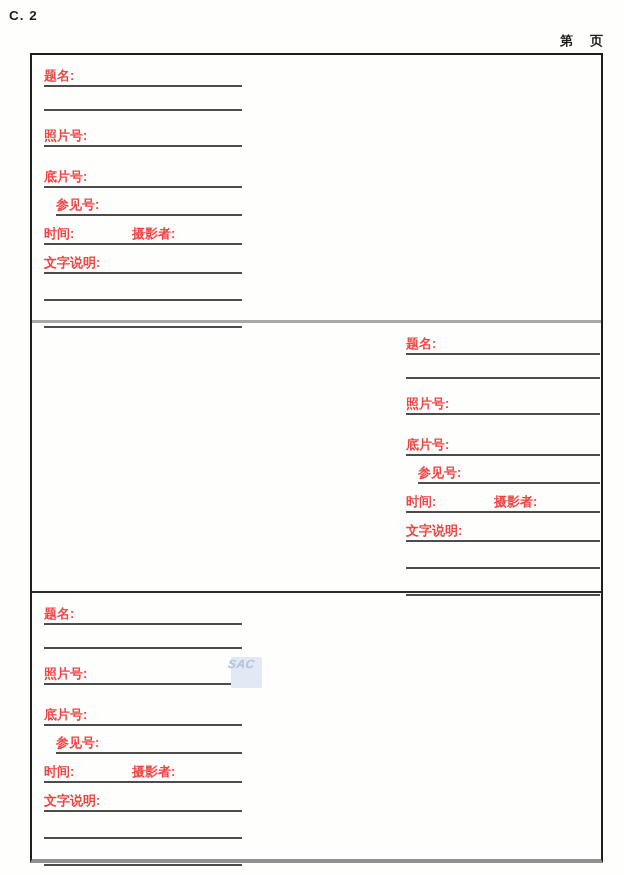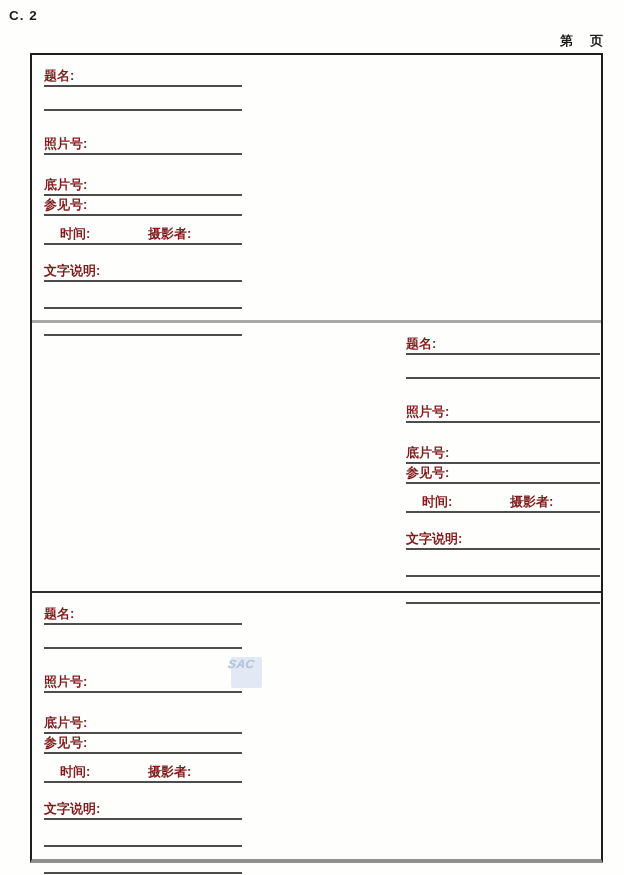--- a/index.html
+++ b/index.html
@@ -41,28 +41,28 @@
   .cell-3{height:259px;}
   
   .fields{position:absolute;top:0;bottom:0;}
   .fields.left{left:12px;width:198px;}
   .fields.right{left:374px;width:194px;}
   .row{
     box-sizing:border-box;
     border-bottom:2px solid #4c4c4c;
     display:flex;align-items:flex-end;
     padding-bottom:3px;
-    font-size:13px;font-weight:bold;color:#7f1d1d;
+    font-size:13px;font-weight:bold;color:#ef4444;
     white-space:nowrap;
   }
-  .h1{height:32px;} .h2{height:24px;} .h3{height:44px;}
-  .h4{height:41px;} .h5{height:20px;} .h6{height:29px;}
-  .h7{height:37px;} .h8{height:27px;} .h9{height:27px;}
+  .h1{height:32px;} .h2{height:24px;} .h3{height:36px;}
+  .h4{height:41px;} .h5{height:28px;margin-left:12px;} .h6{height:29px;}
+  .h7{height:29px;} .h8{height:27px;} .h9{height:27px;}
   .lbl{display:inline-block;line-height:1;}
-  .w88{width:88px;margin-left:16px;}
+  .w88{width:88px;}
   
   .watermark{
     position:absolute;left:231px;top:657px;
     width:31px;height:31px;
     background:#e2e9f4;
     border-radius:2px;
   }
   .watermark .wm-text{
     position:absolute;left:-3px;top:0px;
     font-size:12px;font-weight:bold;font-style:italic;

